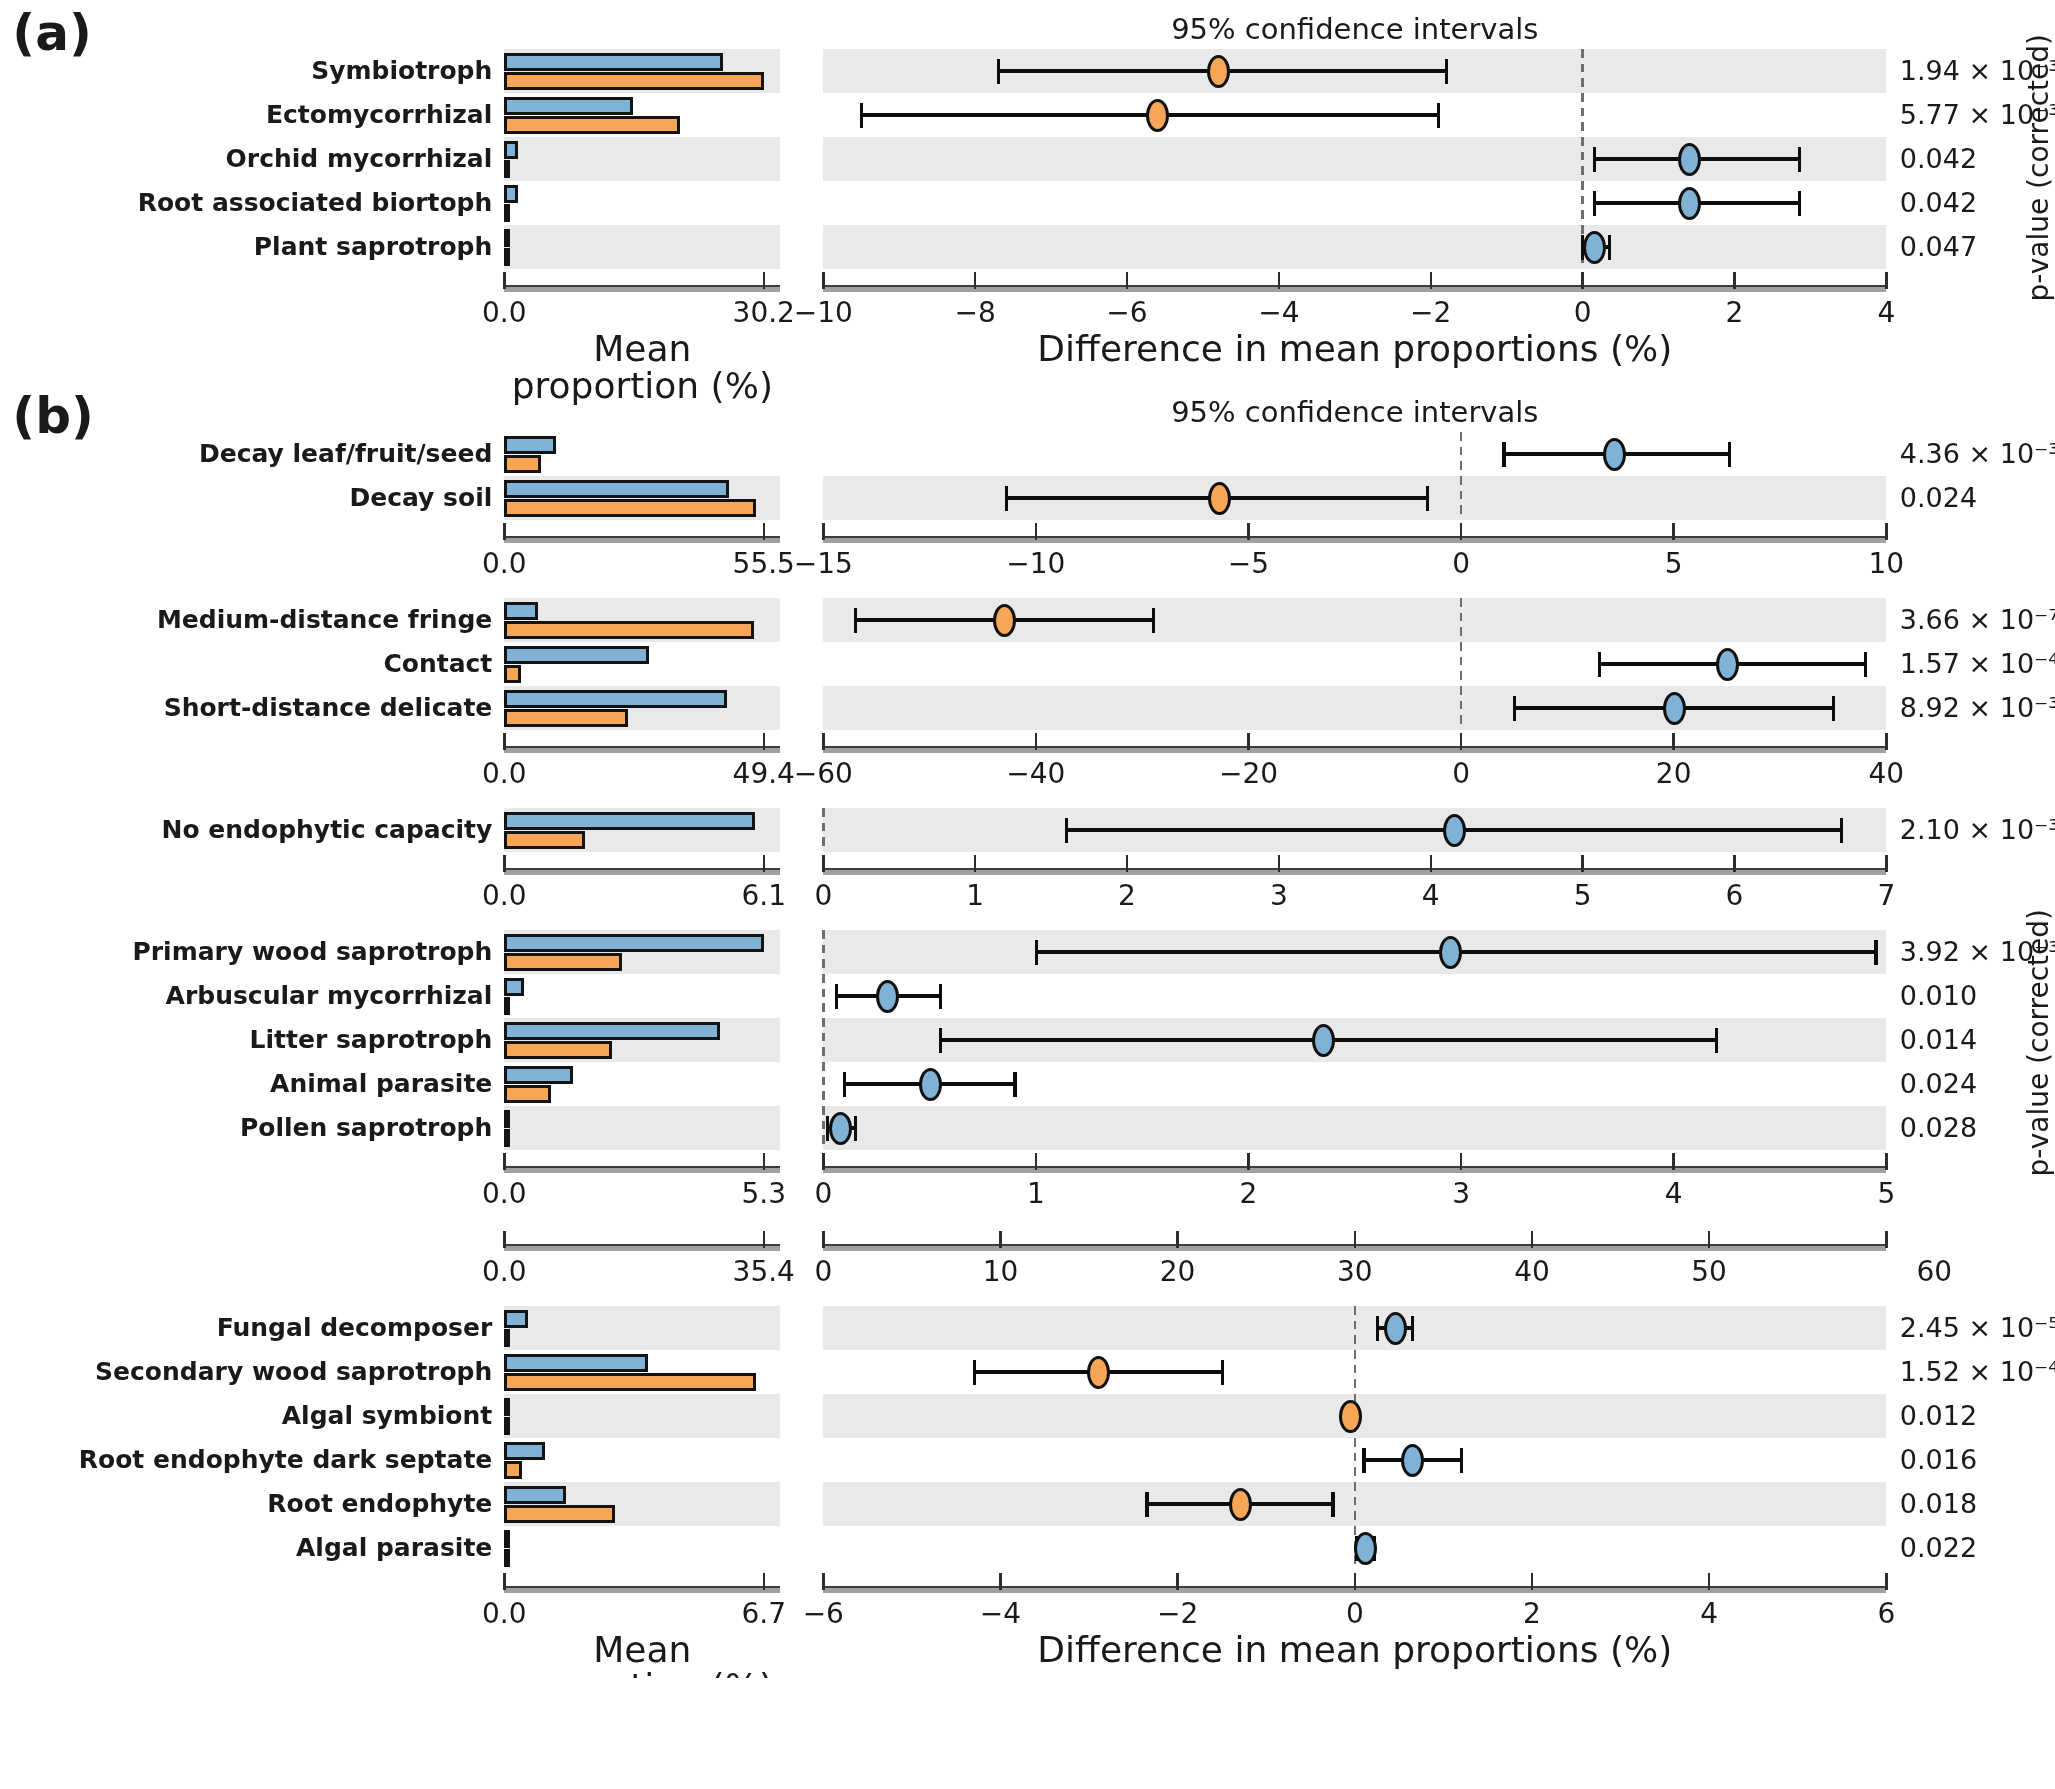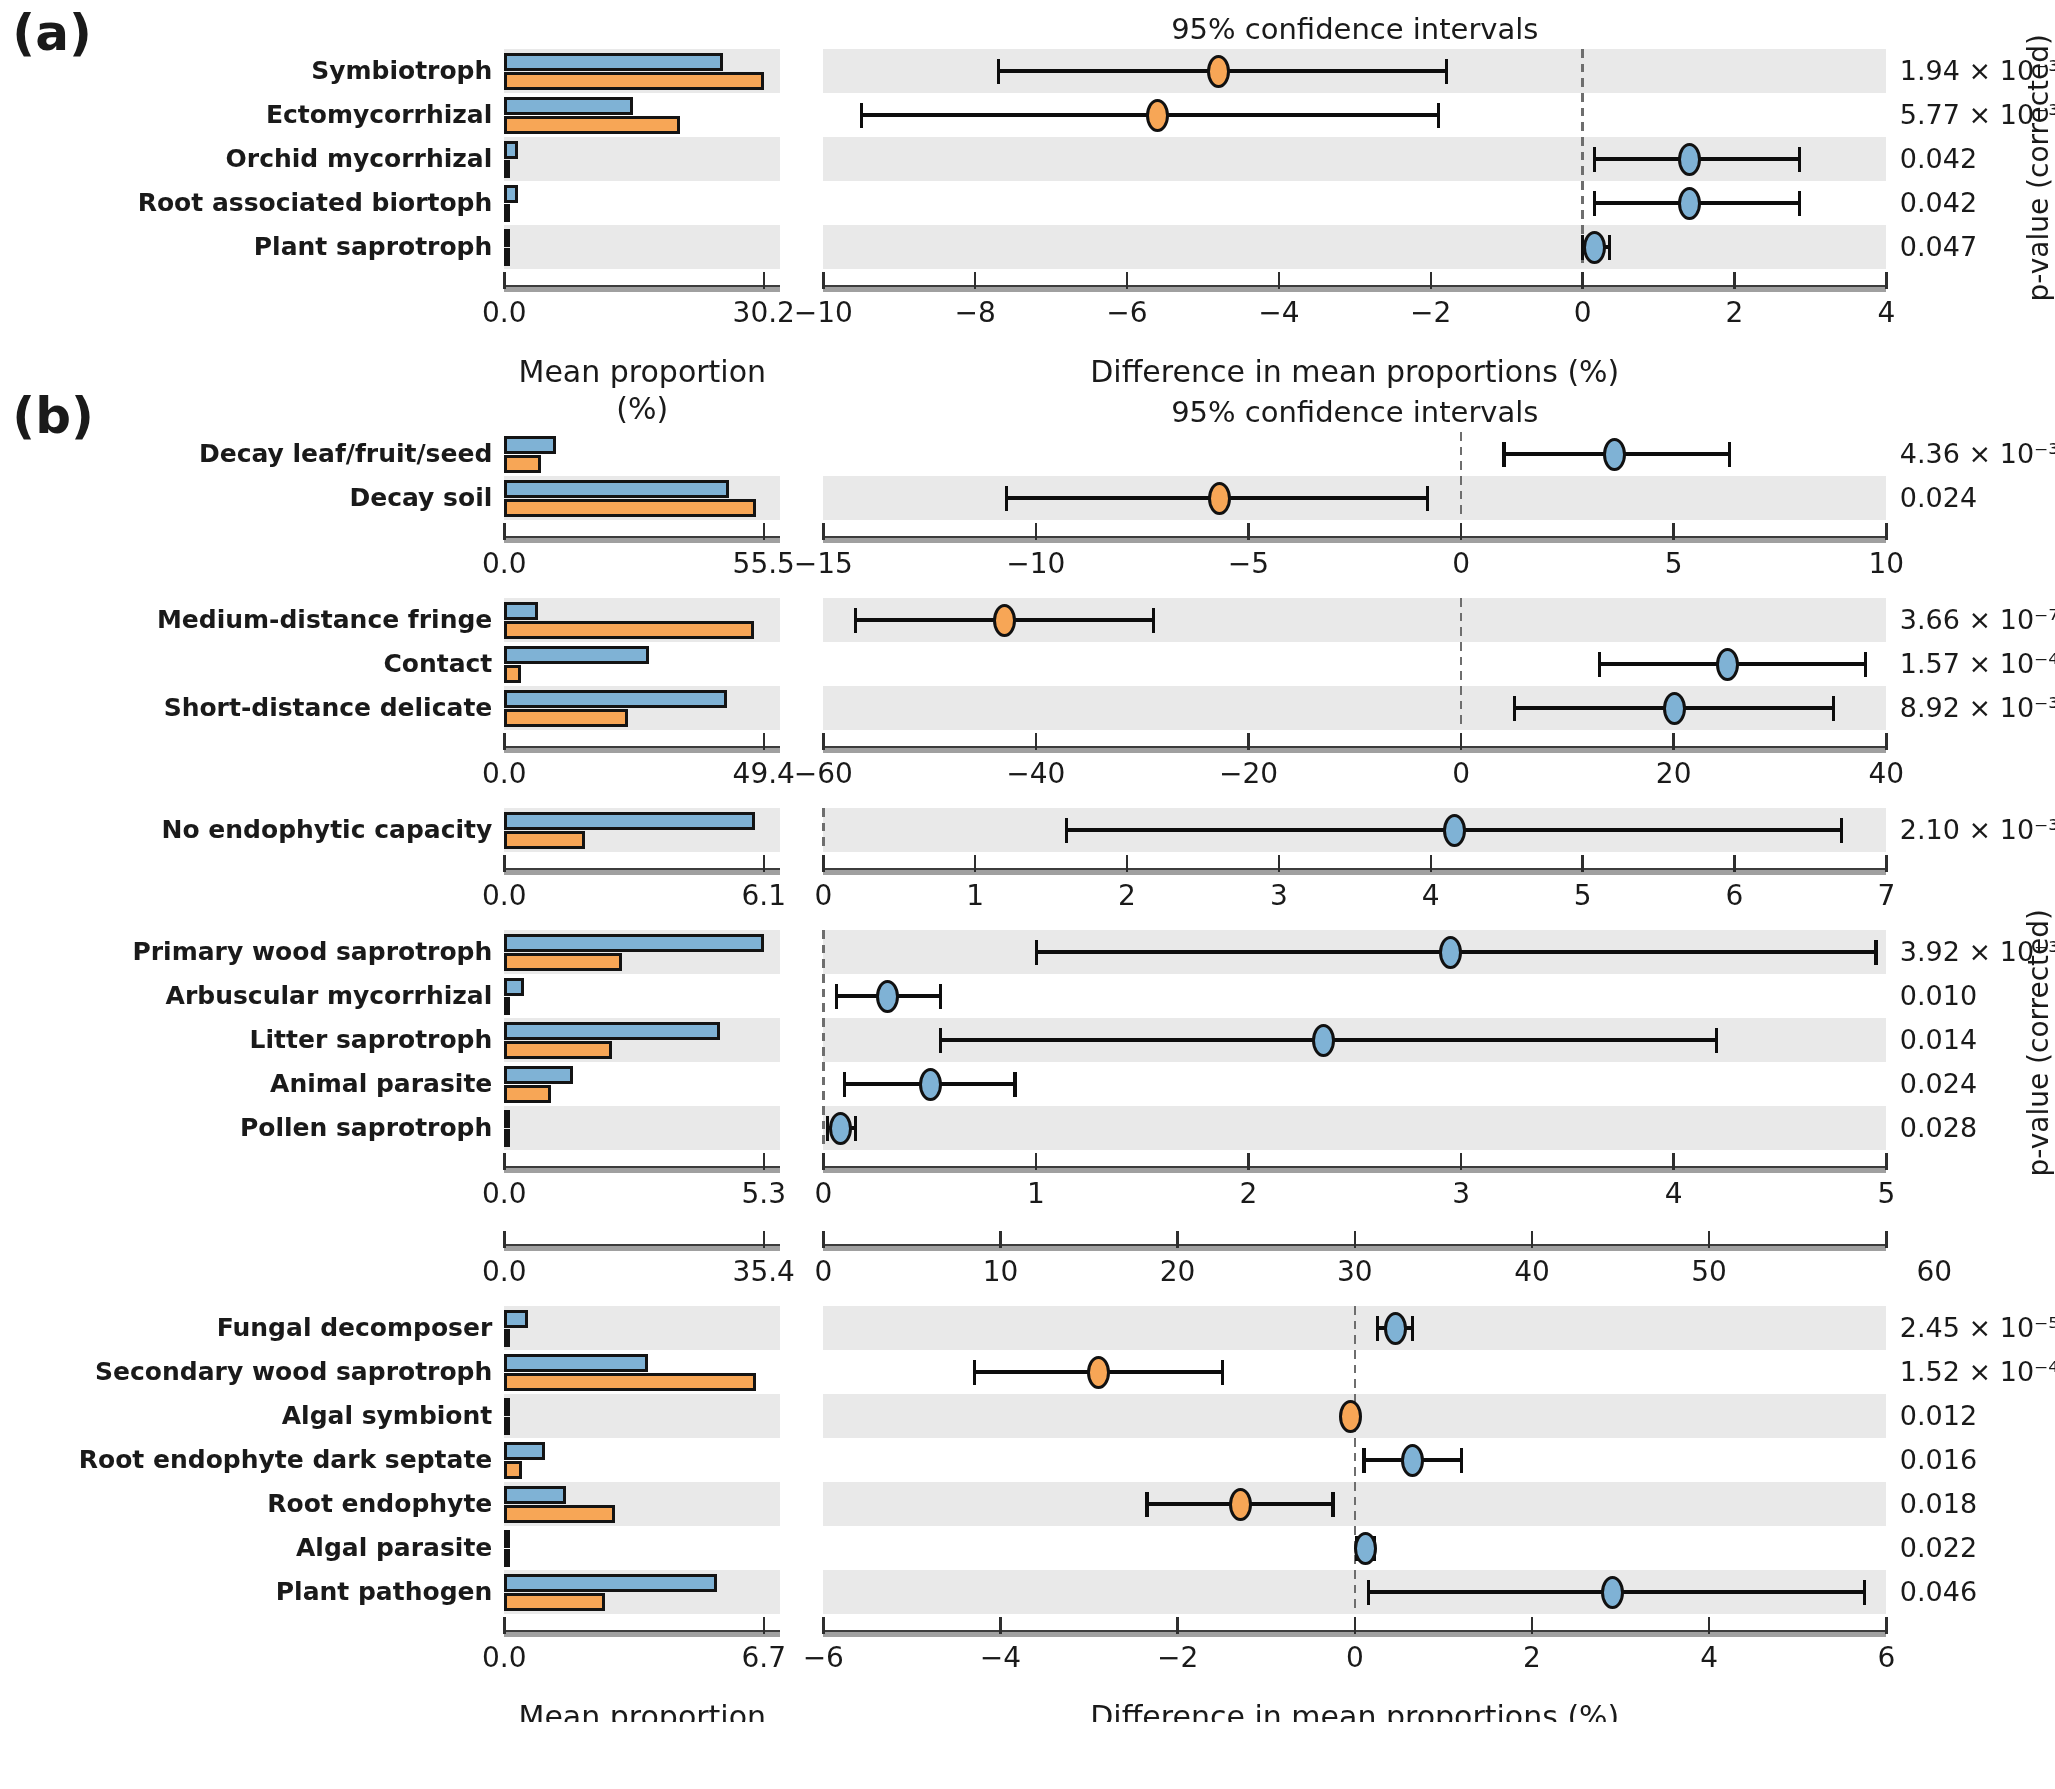--- a/index.html
+++ b/index.html
@@ -26,21 +26,21 @@
        border:3.1px solid #111; border-radius:50%;}
   .cell-p{font-size:27px; line-height:44px; padding-left:13.5px; white-space:nowrap;}
   .axis-row{height:61px;}
   .axis{position:relative;}
   .axis-line{position:absolute; left:0; right:0; top:16px; height:4.9px; background:#a0a0a0; border-top:2.5px solid #3c3c3c;}
   .tick{position:absolute; top:3.7px; width:2.5px; height:17px; background:#2e2e2e;}
   .tick-label{position:absolute; top:27px; font-size:28px; transform:translateX(-50%); white-space:nowrap;}
   .subpanel{margin-bottom:17px;}
   .subpanel:last-child{margin-bottom:0;}
   .xlabel-row{height:41px;}
-  .xl{text-align:center; font-size:30px; line-height:37px;margin-top:23px;}
+  .xl{text-align:center; font-size:36px; line-height:37px;}
   .p-rot{position:absolute; right:1.2px; writing-mode:vertical-rl; transform:rotate(180deg);
          font-size:28px; white-space:nowrap;}
   .panel-a .p-rot{top:24.6px;}
   .panel-b .p-rot{top:516px;}
 </style>
 </head>
 <body>
 
 <div class="figure">
 
@@ -593,36 +593,20 @@
             <div></div>
             <div class="cell-ci">
               <div class="zero" style="left: calc(50% - 1.2px);"></div>
               <div class="ci-line" style="left: 50.1667%; width: 1.66667%;"></div>
               <div class="ci-cap" style="left: calc(50.1667% - 1.2px);"></div>
               <div class="ci-cap" style="left: calc(51.8333% - 1.2px);"></div>
               <div class="dot" style="background: rgb(127, 178, 213); left: calc(51% - 11px);"></div>
             </div>
             <div class="cell-p">0.022</div>
           </div>
-          <div class="row grid-cols">
-            <div class="cell-label">Plant pathogen</div>
-            <div class="cell-bars shaded">
-              <div class="bar bar-blue" style="background: rgb(127, 178, 213); width: calc(77.1642%);"></div>
-              <div class="bar bar-orange" style="background: rgb(247, 166, 86); width: calc(36.4776%);"></div>
-            </div>
-            <div></div>
-            <div class="cell-ci shaded">
-              <div class="zero" style="left: calc(50% - 1.2px);"></div>
-              <div class="ci-line" style="left: 51.25%; width: 46.6667%;"></div>
-              <div class="ci-cap" style="left: calc(51.25% - 1.2px);"></div>
-              <div class="ci-cap" style="left: calc(97.9167% - 1.2px);"></div>
-              <div class="dot" style="background: rgb(127, 178, 213); left: calc(74.1667% - 11px);"></div>
-            </div>
-            <div class="cell-p">0.046</div>
-          </div>
           <div class="axis-row grid-cols">
             <div></div>
             <div class="axis">
               <div class="axis-line"></div>
               <div class="tick" style="left: calc(0% - 1.2px);"></div>
               <div class="tick-label" style="left: 0%;">0.0</div>
               <div class="tick" style="left: calc(94% - 1.2px);"></div>
               <div class="tick-label" style="left: 94%;">6.7</div>
             </div>
             <div></div>

